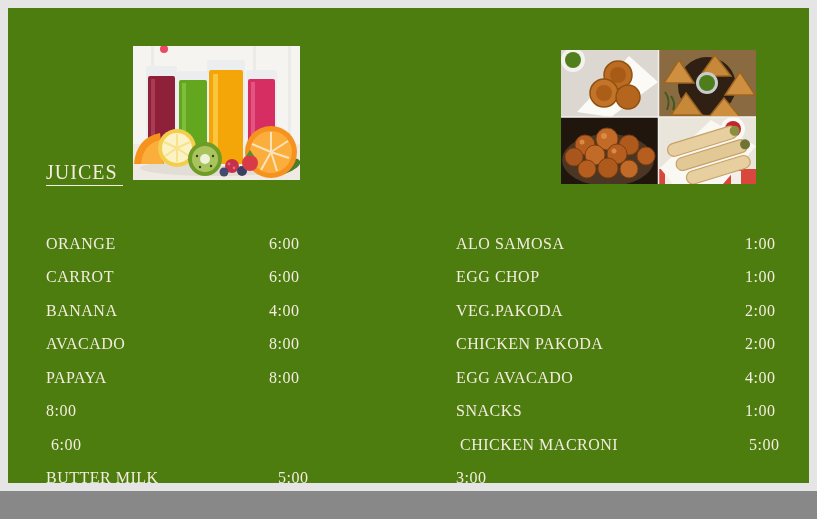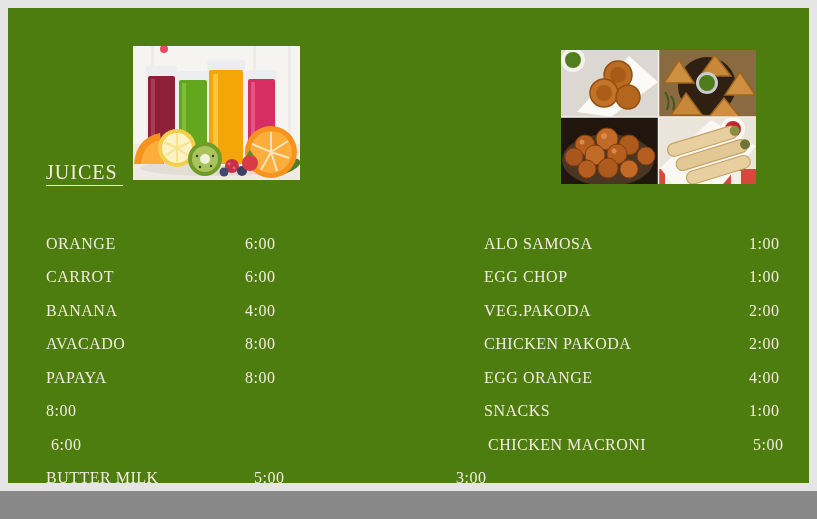--- a/index.html
+++ b/index.html
@@ -30,23 +30,23 @@
     position:absolute;
     display:grid;
     grid-auto-rows:33.5px;
     align-items:center;
     color:#F3ECDF;
     font-size:16px;
     letter-spacing:0.5px;
   }
   .menu-juices{left:38px;top:219px;width:232px;}
   .menu-snacks{left:448px;top:219px;width:305px;}
-  .row{display:flex;align-items:flex-end;}
+  .row{display:flex;align-items:flex-end;gap:24px;}
   .menu-juices .nm{flex:0 0 199px;}
-  .menu-snacks .nm{flex:0 0 265px;margin-left:28px;}
+  .menu-snacks .nm{flex:0 0 265px;}
   .pr{white-space:nowrap;}
   
   .menu-juices .row:nth-child(7) .pr{margin-left:5px;}
   .menu-juices .row:nth-child(8) .pr{margin-left:9px;}
   .menu-snacks .row:nth-child(7) .nm,
   .menu-snacks .row:nth-child(8) .nm{padding-left:4px;}
 </style>
 </head>
 <body>
 
@@ -207,21 +207,21 @@
     </div>
     <div class="row">
       <span class="nm">VEG.PAKODA</span>
       <span class="pr">2:00</span>
     </div>
     <div class="row">
       <span class="nm">CHICKEN PAKODA</span>
       <span class="pr">2:00</span>
     </div>
     <div class="row">
-      <span class="nm">EGG ORANGE</span>
+      <span class="nm">EGG AVACADO</span>
       <span class="pr">4:00</span>
     </div>
     <div class="row">
       <span class="nm">SNACKS</span>
       <span class="pr">1:00</span>
     </div>
     <div class="row">
       <span class="nm">CHICKEN MACRONI</span>
       <span class="pr">5:00</span>
     </div>

